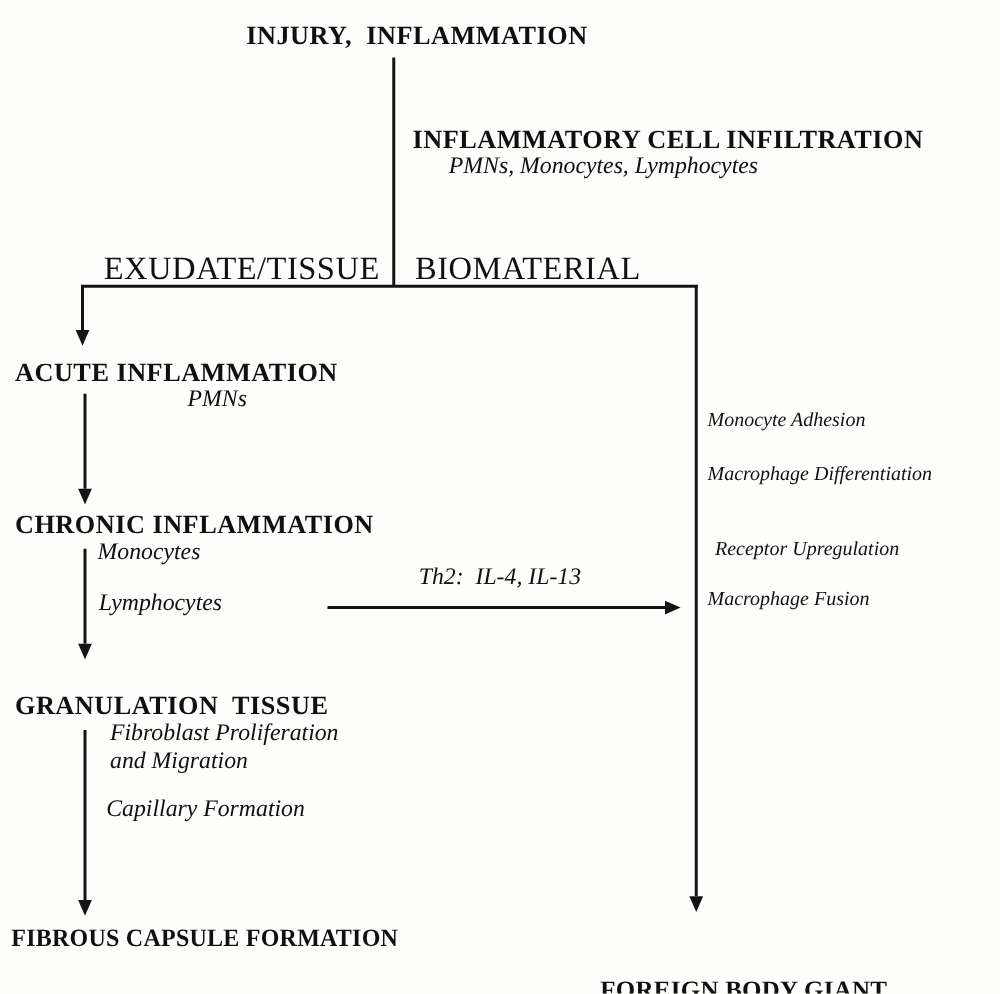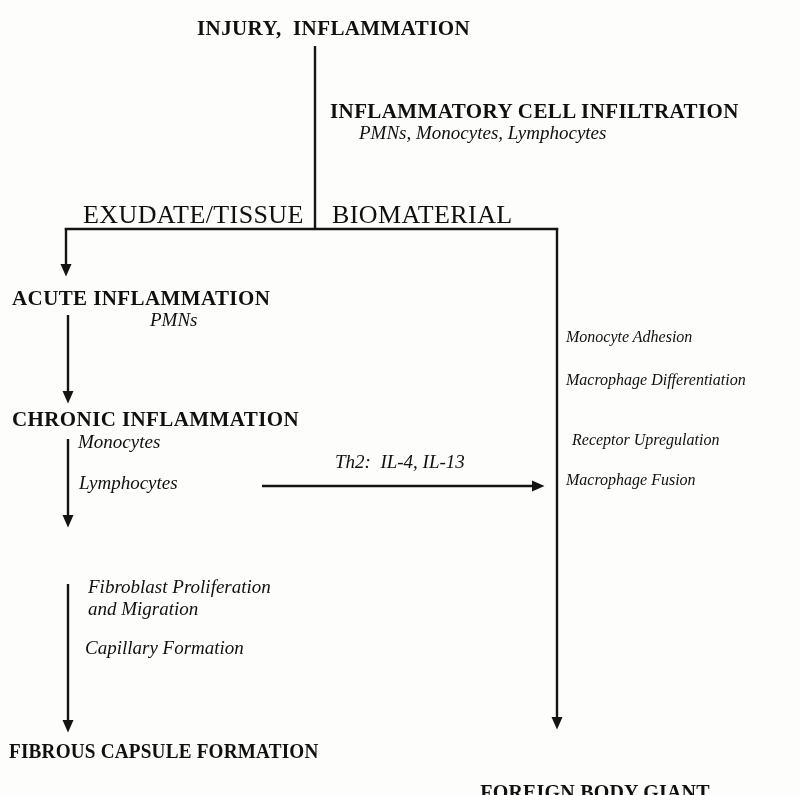--- a/index.html
+++ b/index.html
@@ -101,20 +101,21 @@
 
   <div class="t hd-sm" style="left:332px; top:201px;">BIOMATERIAL</div>
   <div class="t it" style="left:150px; top:310px;">PMNs</div>
 
   <div class="t hd" style="left:12px; top:408px;">CHRONIC INFLAMMATION</div>
   <div class="t it" style="left:78px; top:432px;">Monocytes</div>
   <div class="t it" style="left:79px; top:473px;">Lymphocytes</div>
 
   <div class="t it" style="left:335px; top:452px;">Th2:  IL-4, IL-13</div>
 
+  <div class="t hd" style="left:12px; top:553px;">GRANULATION  TISSUE</div>
   <div class="t it" style="left:88px; top:577px;">Fibroblast Proliferation</div>
   <div class="t it" style="left:88px; top:599px;">and Migration</div>
   <div class="t it" style="left:85px; top:638px;">Capillary Formation</div>
 
   <div class="t outcome" style="left:9px; top:741px;">FIBROUS CAPSULE FORMATION</div>
 
   <div class="t it-sm" style="left:566px; top:329px;">Monocyte Adhesion</div>
   <div class="t it-sm" style="left:566px; top:372px;">Macrophage Differentiation</div>
   <div class="t it-sm" style="left:572px; top:432px;">Receptor Upregulation</div>
   <div class="t it-sm" style="left:566px; top:472px;">Macrophage Fusion</div>

